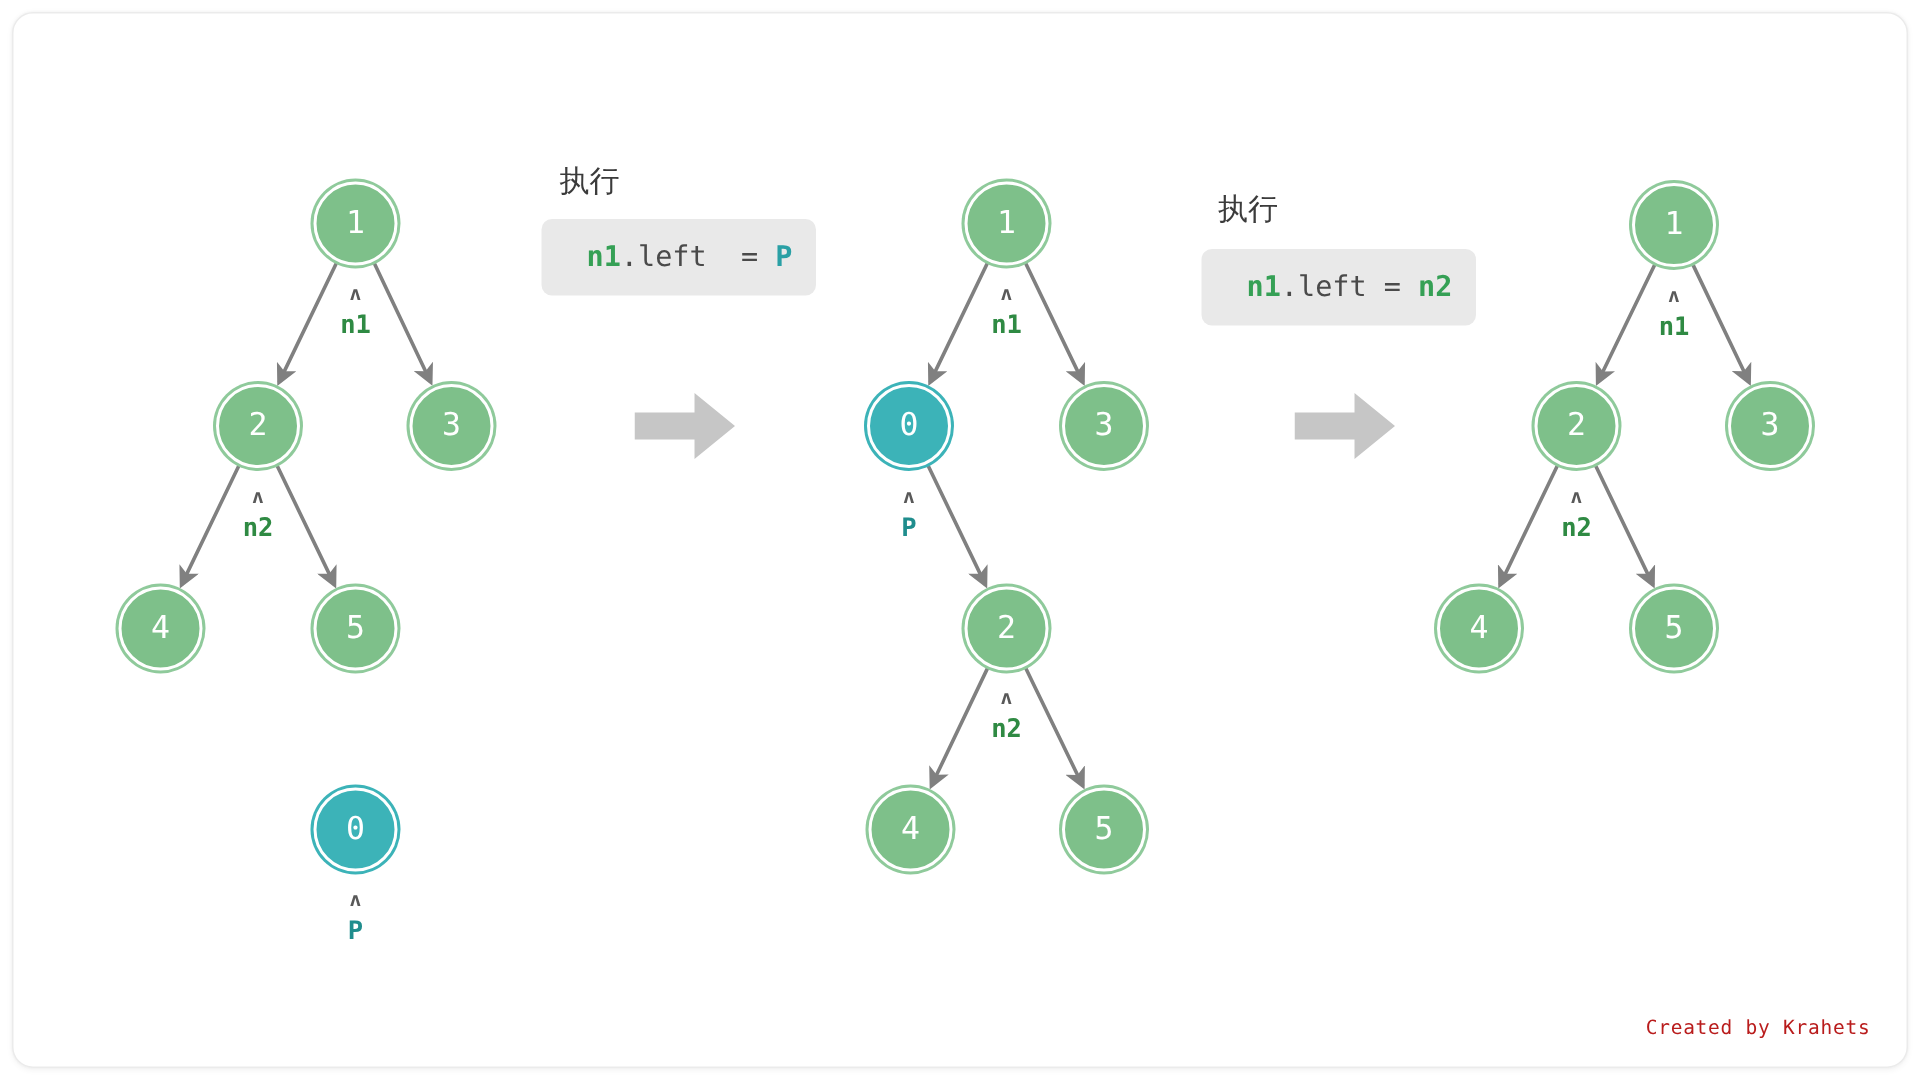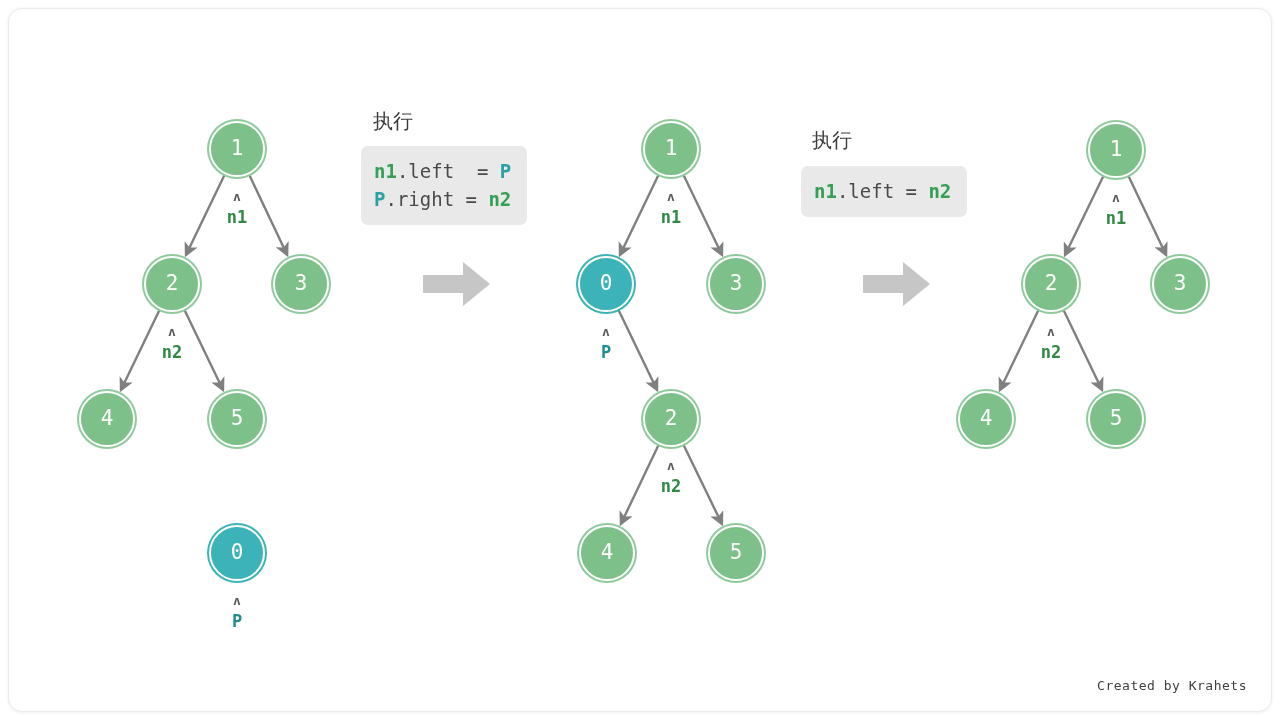--- a/index.html
+++ b/index.html
@@ -97,21 +97,21 @@
     font-family: "Liberation Sans", "DejaVu Sans", sans-serif;
     font-size: 20px;
     color: #3b3b3b;
     line-height: 1;
     user-select: none;
   }
   .code-box {
     position: absolute;
     background: #e9e9e9;
     border-radius: 7px;
-    padding: 11px 16px 12px 13px;
+    padding: 11px 16px 12px 30px;
     font-family: "DejaVu Sans Mono", "Liberation Mono", monospace;
     font-size: 19px;
     line-height: 28px;
     color: #3d3d3d;
     white-space: pre;
     user-select: none;
   }
   .code-box .vgreen { color: #35a055; font-weight: 700; }
   .code-box .vteal  { color: #2aa0a5; font-weight: 700; }
   .code-box .op     { color: #4a4a4a; }
@@ -119,21 +119,21 @@
   
   .flow-arrow { position: absolute; }
 
   
   #footer {
     position: absolute;
     right: 24px;
     bottom: 18px;
     font-family: "DejaVu Sans Mono", "Liberation Mono", monospace;
     font-size: 13px;
-    color: #404040;
+    color: #b91c1c;
     letter-spacing: 0.5px;
     user-select: none;
   }
 </style>
 </head>
 <body>
 
 <div id="stage">
   <div id="card">
 
@@ -242,21 +242,21 @@
           <span class="caret">ʌ</span>
           <span class="pname">n1</span>
         </div>
         <div class="ptr" style="left: 1007px; top: 317px;">
           <span class="caret">ʌ</span>
           <span class="pname">n2</span>
         </div>
       </div>
     <div id="steps-layer">
         <div class="step-label" style="left: 364px; top: 102px;">执行</div>
-        <div class="code-box" style="left: 352px; top: 137px;"><div><span class="vgreen">n1</span><span class="op">.left  = </span><span class="vteal">P</span></div><div><span class="vteal">P</span><span class="op">.right = </span><span class="vgreen">n2</span></div></div>
+        <div class="code-box" style="left: 352px; top: 137px;"><div><span class="vgreen">n1</span><span class="op">.left  = </span><span class="vteal">P</span></div></div>
         <div class="step-label" style="left: 803px; top: 121px;">执行</div>
         <div class="code-box" style="left: 792px; top: 157px; text-align: center;"><div><span class="vgreen">n1</span><span class="op">.left = </span><span class="vgreen">n2</span></div></div>
       </div>
     <div id="flows-layer">
         <div class="flow-arrow" style="left: 414px; top: 252px;"><svg width="68" height="46" viewBox="0 0 68 46" xmlns="http://www.w3.org/2000/svg">
             <path d="M0,14 L40,14 L40,1 L67,23 L40,45 L40,32 L0,32 Z" fill="#c6c6c6"></path>
           </svg></div>
         <div class="flow-arrow" style="left: 854px; top: 252px;"><svg width="68" height="46" viewBox="0 0 68 46" xmlns="http://www.w3.org/2000/svg">
             <path d="M0,14 L40,14 L40,1 L67,23 L40,45 L40,32 L0,32 Z" fill="#c6c6c6"></path>
           </svg></div>

